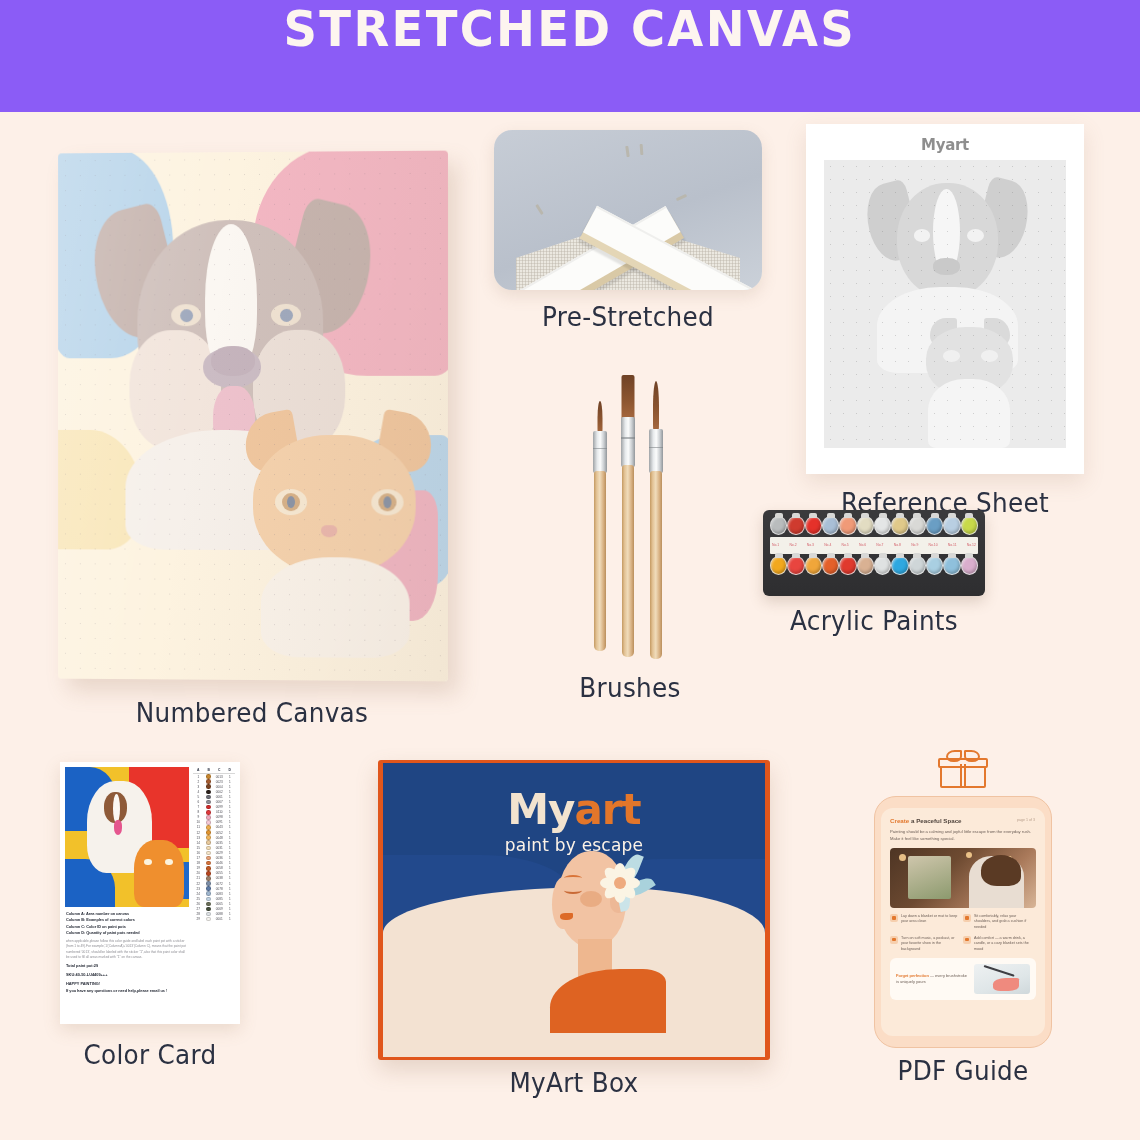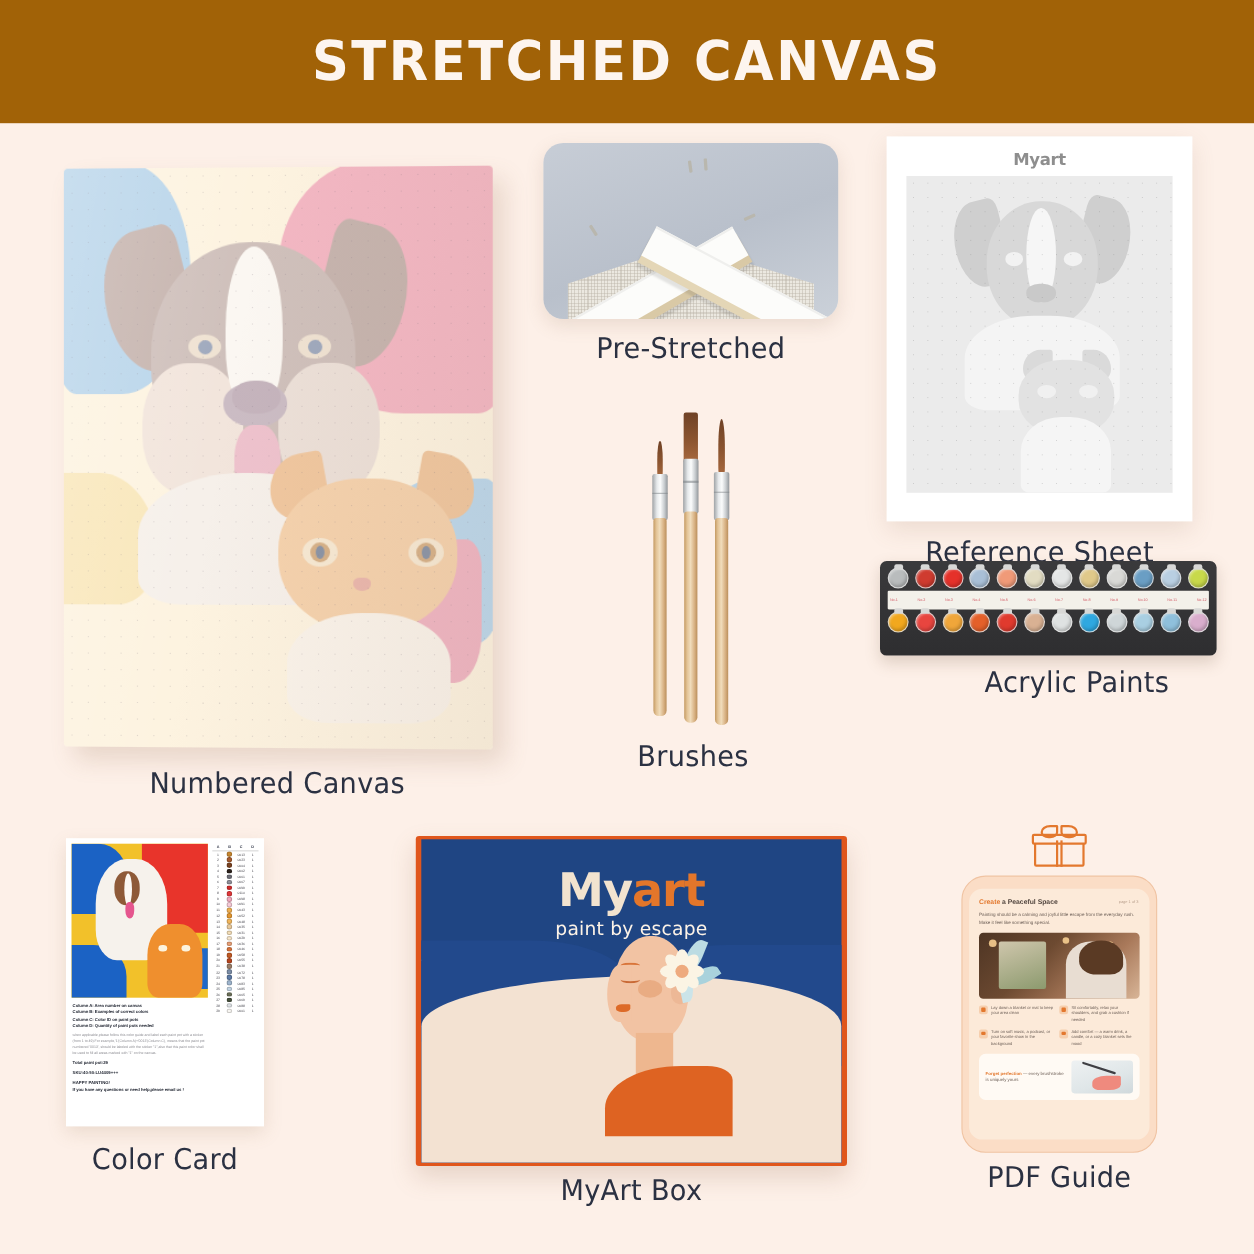--- a/index.html
+++ b/index.html
@@ -7,22 +7,22 @@
   body {
     background: #fdf0e8;
     font-family: "Liberation Sans", sans-serif;
     overflow: hidden;
     position: relative;
   }
 
   
   .header {
     width: 1140px; height: 112px;
-    background: #a16207;
-    display: flex; align-items: center; justify-content: center;
+    background: #8b5cf6;
+    display: flex; align-items: flex-start; justify-content: center;
   }
   .header-title {
     color: #fdf5ef;
     font-family: "DejaVu Sans", sans-serif;
     font-size: 50px;
     font-weight: bold;
     letter-spacing: 2.5px;
     transform: scaleX(0.93);
   }
 
@@ -191,21 +191,21 @@
   .bh { position:absolute; left:0; right:0; bottom:0; border-radius:3px 3px 5px 5px;
     background: linear-gradient(90deg,#c49a62 0%, #e3c396 22%, #f0dcbb 48%, #d8b183 78%, #ba8f5c 100%); }
   .bf { position:absolute; left:-1px; right:-1px; border-radius:2px;
     background: linear-gradient(90deg,#9fa3a6 0%, #e6e9eb 30%, #fbfcfc 52%, #c9cdd0 78%, #92979b 100%); }
   .bf::after { content:""; position:absolute; left:0; right:0; top:40%; height:1.5px;
     background: rgba(120,125,130,.55); }
   .bt { position:absolute; left:50%; transform:translateX(-50%);
     background: linear-gradient(180deg,#6f4226 0%, #8c5530 55%, #a8693f 100%); }
 
   
-  .paint-wrap { left: 800px; top: 398px; width: 306px; height: 86px; padding-left: 26px; }
+  .paint-wrap { left: 763px; top: 398px; width: 222px; height: 86px; }
   .tray {
     position:absolute; inset:0; border-radius:6px;
     background: linear-gradient(180deg,#3a3a3c 0%, #2e2e30 100%);
     box-shadow: 0 6px 14px rgba(120,90,70,.22);
     padding:6px 7px;
   }
   .pot-row { display:flex; justify-content:space-between; }
   .pot {
     width:19px; height:19px; border-radius:50%;
     border:1.5px solid rgba(225,225,225,.85);

